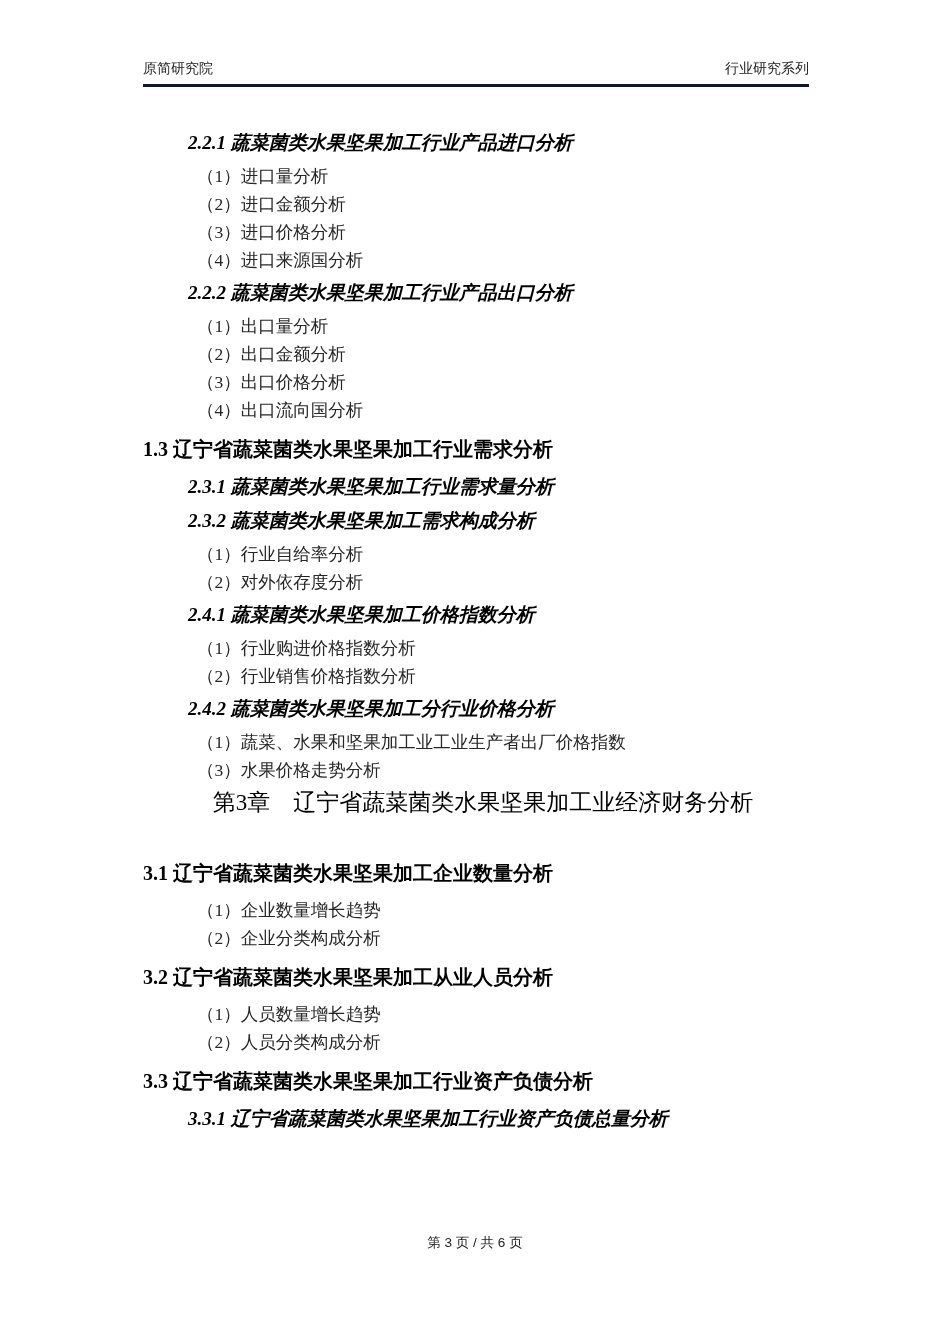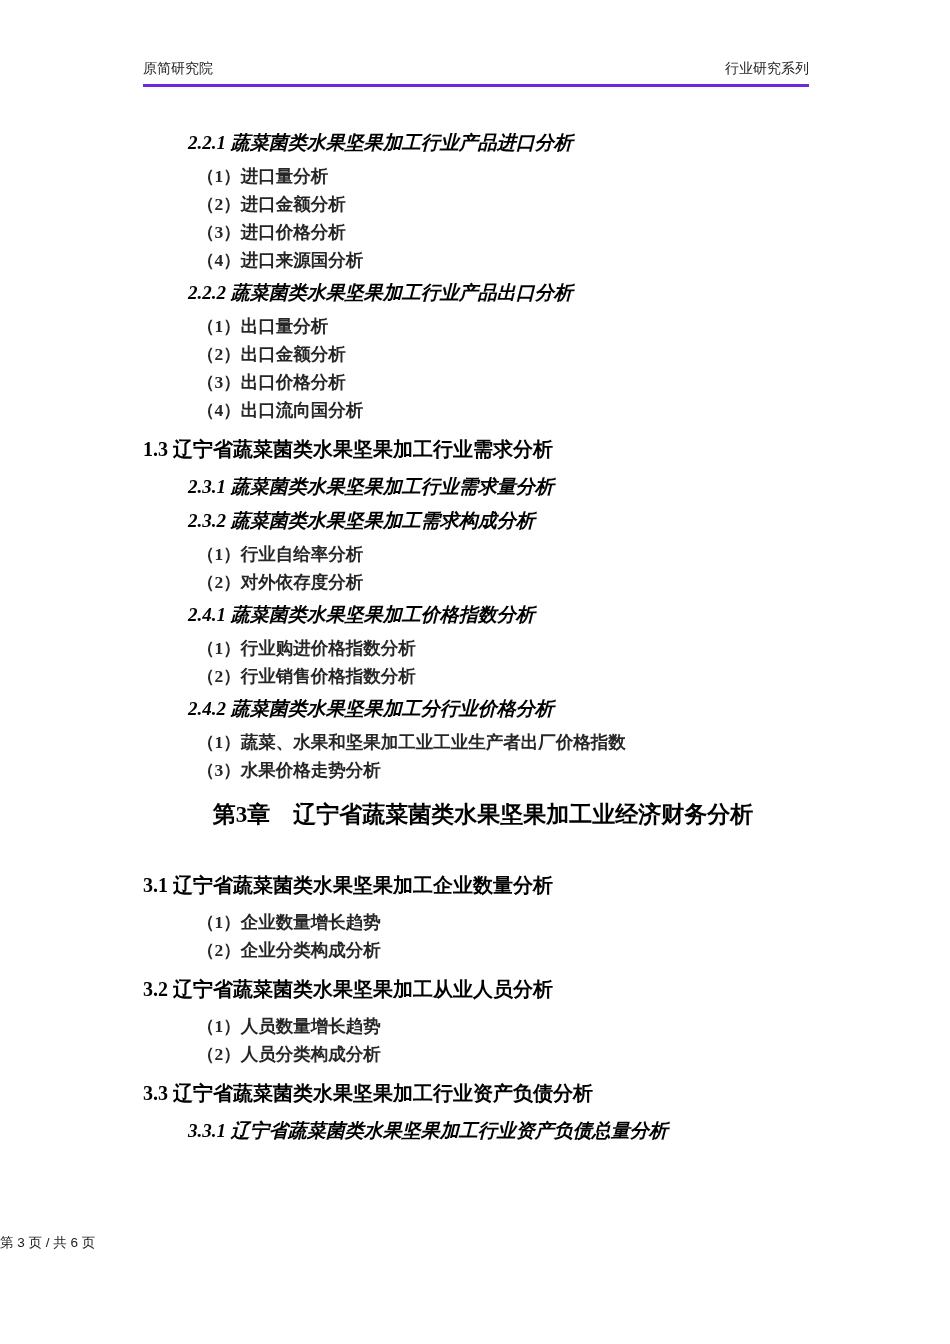--- a/index.html
+++ b/index.html
@@ -17,21 +17,21 @@
     left: 143px;
     top: 60px;
     width: 666px;
     display: flex;
     justify-content: space-between;
     align-items: flex-end;
     font-family: "Liberation Sans", "DejaVu Sans", sans-serif;
     font-size: 14px;
     color: #1c1c1c;
     padding-bottom: 6px;
-    border-bottom: 3px solid #6d28d9;
+    border-bottom: 3px solid #0f172a;
   }
   .toc {
     position: absolute;
     left: 143px;
     top: 124px;
     width: 680px;
   }
   .toc-h2 {
     font-size: 20px;
     line-height: 34px;
@@ -43,37 +43,38 @@
     font-size: 19px;
     line-height: 30px;
     font-weight: bold;
     color: #000000;
     margin: 4px 0 4px 45px;
     font-style: italic;
   }
   .toc-item {
     font-size: 17.5px;
     line-height: 28px;
-    font-weight: bold;
+    font-weight: normal;
     color: #262626;
     margin: 0 0 0 54px;
   }
   .toc-chapter {
     font-size: 23px;
     line-height: 34px;
-    font-weight: bold;
+    font-weight: normal;
     color: #000000;
     text-align: center;
-    margin: 14px 0 36px 0;
+    margin: 2px 0 36px 0;
   }
   .page-footer {
     position: absolute;
     left: 0;
     top: 1234px;
     width: 950px;
+    text-align: center;
     font-family: "Liberation Sans", "DejaVu Sans", sans-serif;
     font-size: 13.5px;
     color: #1c1c1c;
   }
 </style>
 </head>
 <body>
 
 <header class="page-header">
   <span>原简研究院</span>

